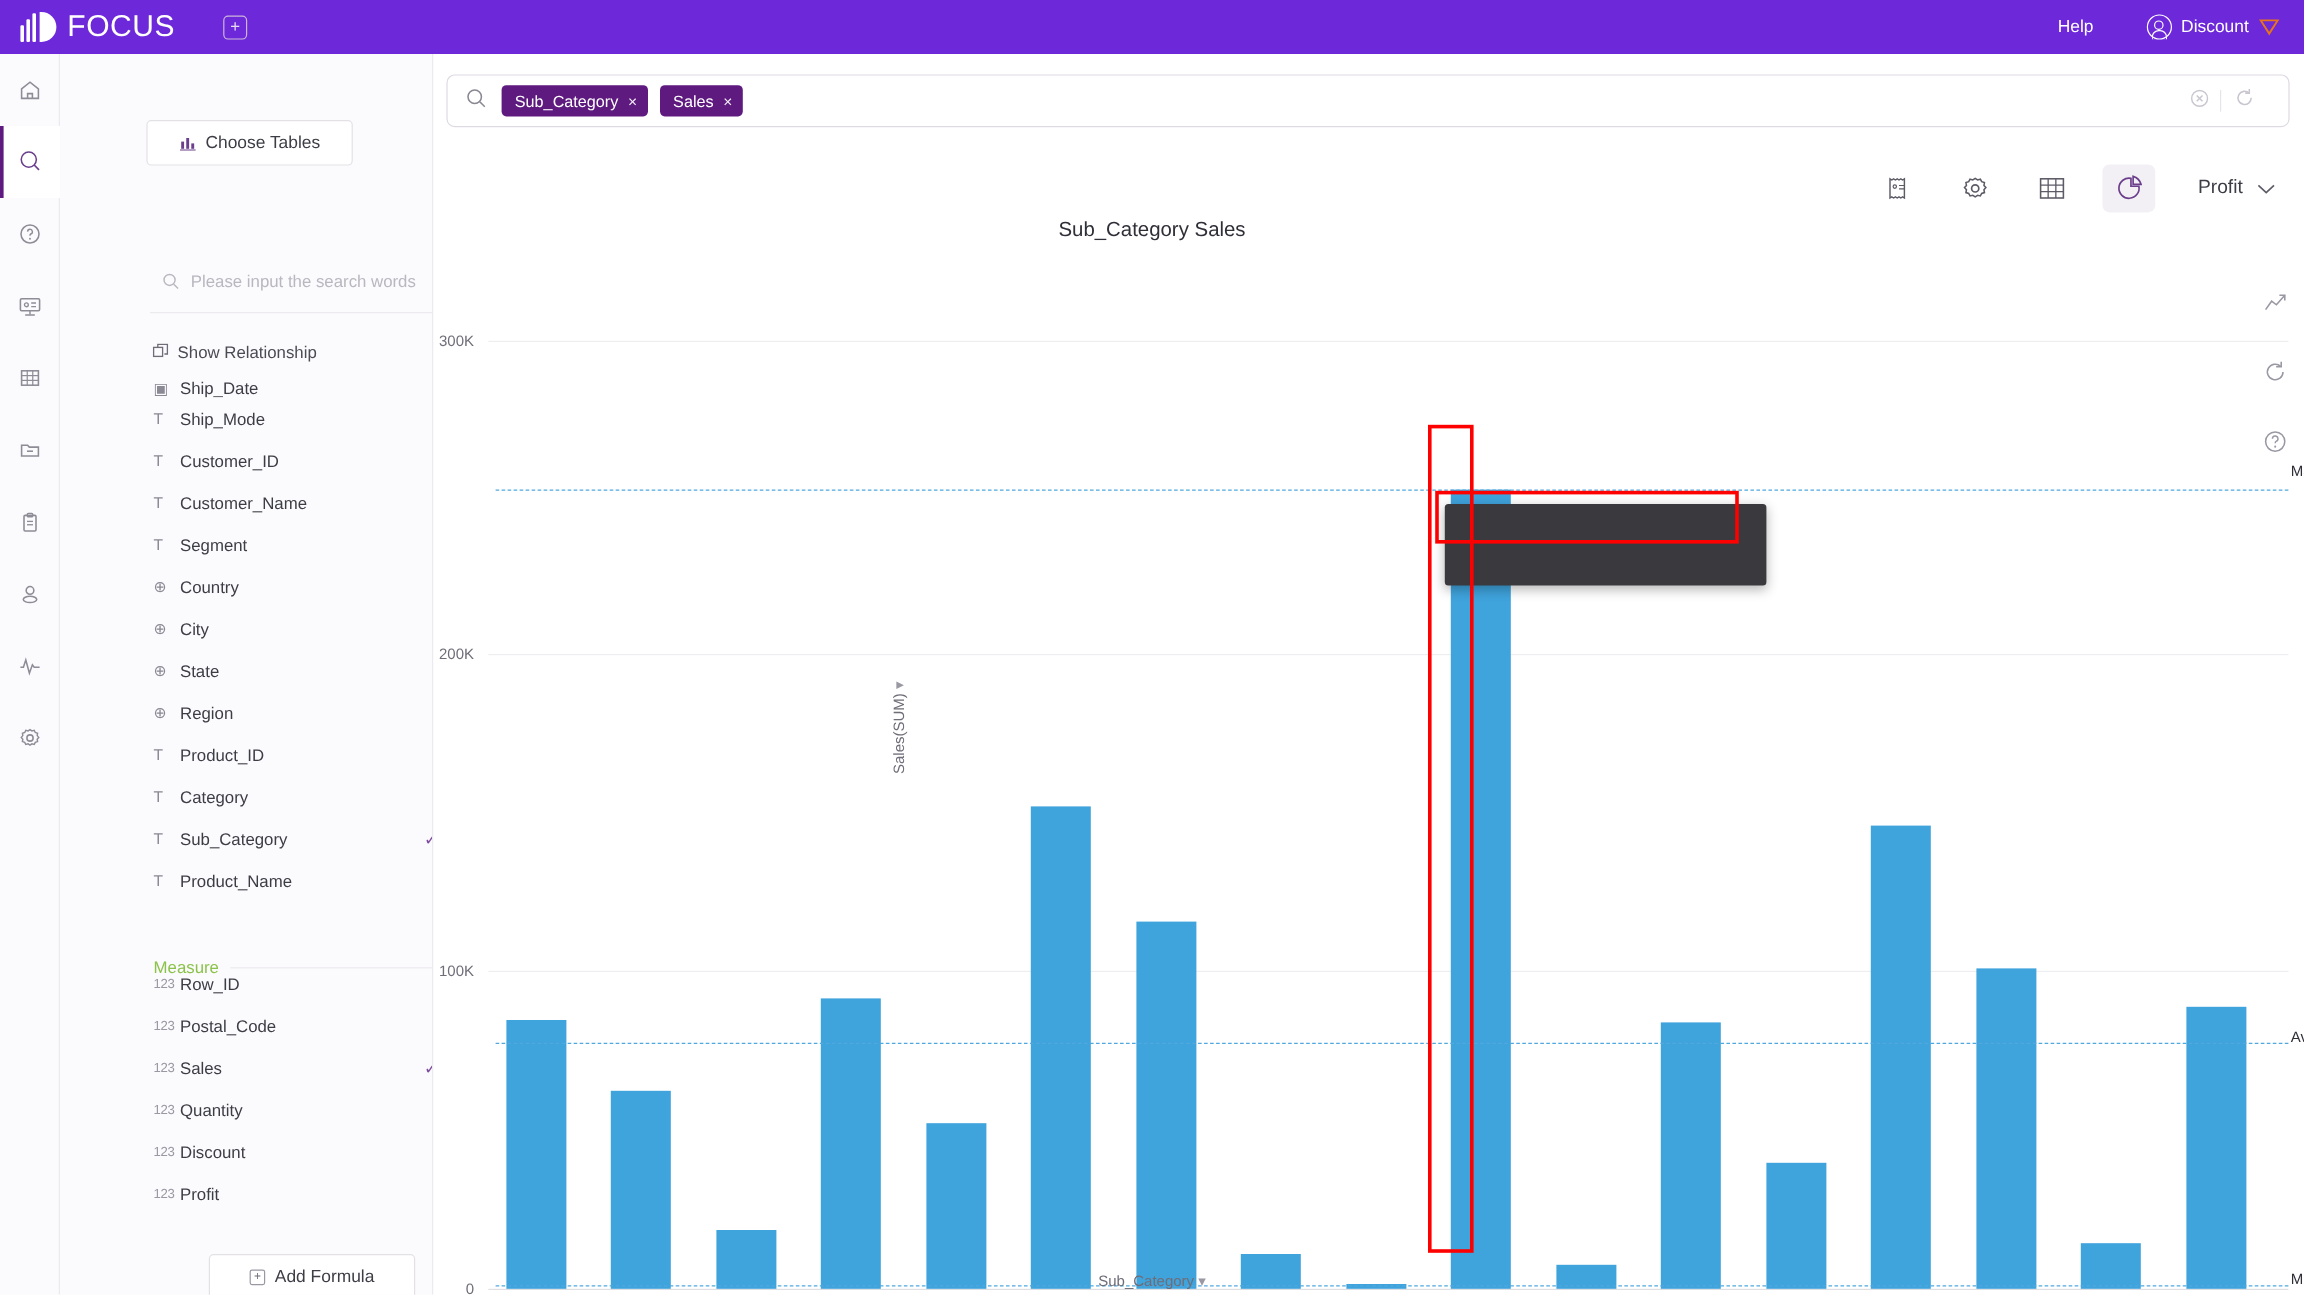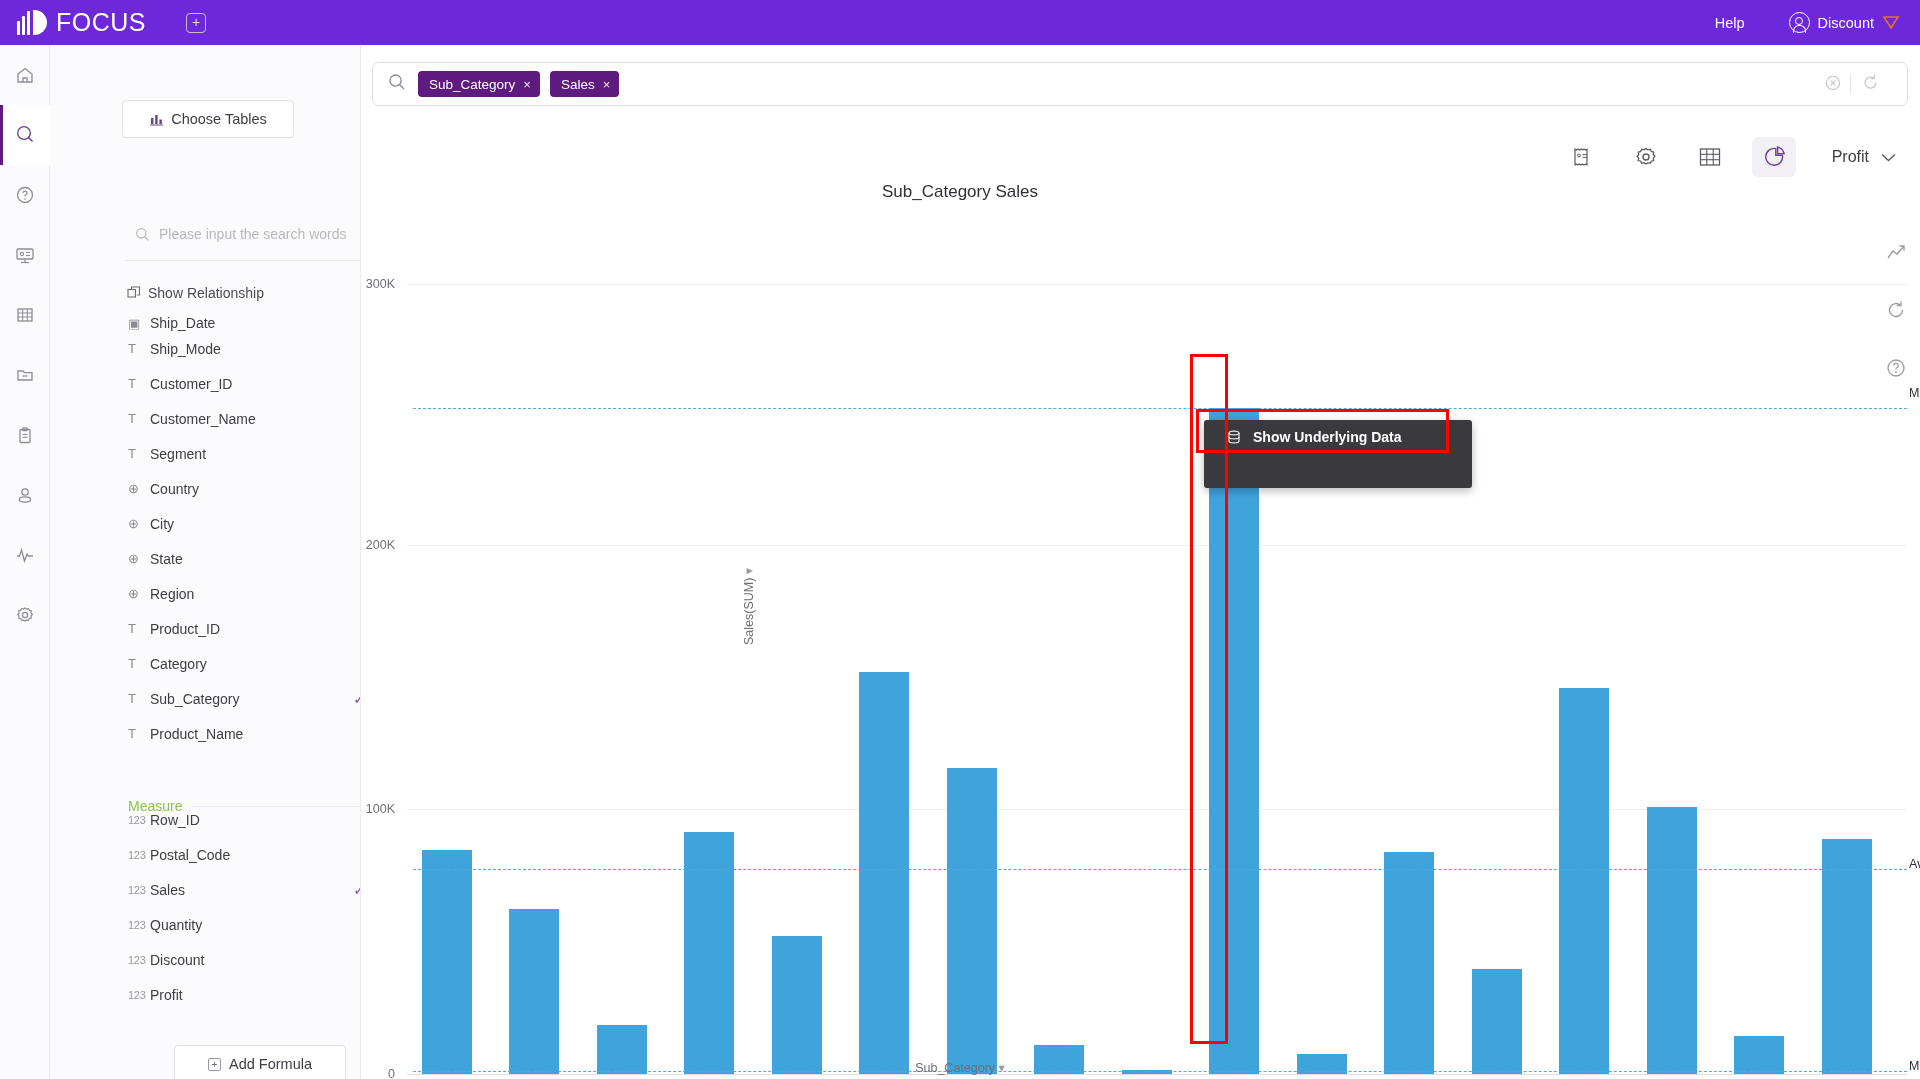--- a/index.html
+++ b/index.html
@@ -542,26 +542,16 @@
     </svg>
   </div>
 </div>
 
 <div class="xaxis-title">
   <span>Sub_Category</span>
   <span style="color:#9a98a3;">▾</span>
 </div>
 
 <div class="ctxmenu">
-  <div class="ctxitem">
-    <span class="mi">
-      <svg width="14" height="14" viewBox="0 0 14 14">
-        <ellipse cx="7" cy="3" rx="5" ry="1.9" fill="none" stroke="#e8e8ea" stroke-width="1.2"></ellipse>
-        <path d="M2 3 v8 c0 1.1 2.2 1.9 5 1.9 s5-.8 5-1.9 V3" fill="none" stroke="#e8e8ea" stroke-width="1.2"></path>
-        <path d="M2 7 c0 1.05 2.2 1.9 5 1.9 s5-.85 5-1.9" fill="none" stroke="#e8e8ea" stroke-width="1.2"></path>
-      </svg>
-    </span>
-    <span>Show Underlying Data</span>
-  </div>
 </div>
 
 <div class="redbox redbox-bar"></div>
 <div class="redbox redbox-menu"></div>
 
 </body></html>

